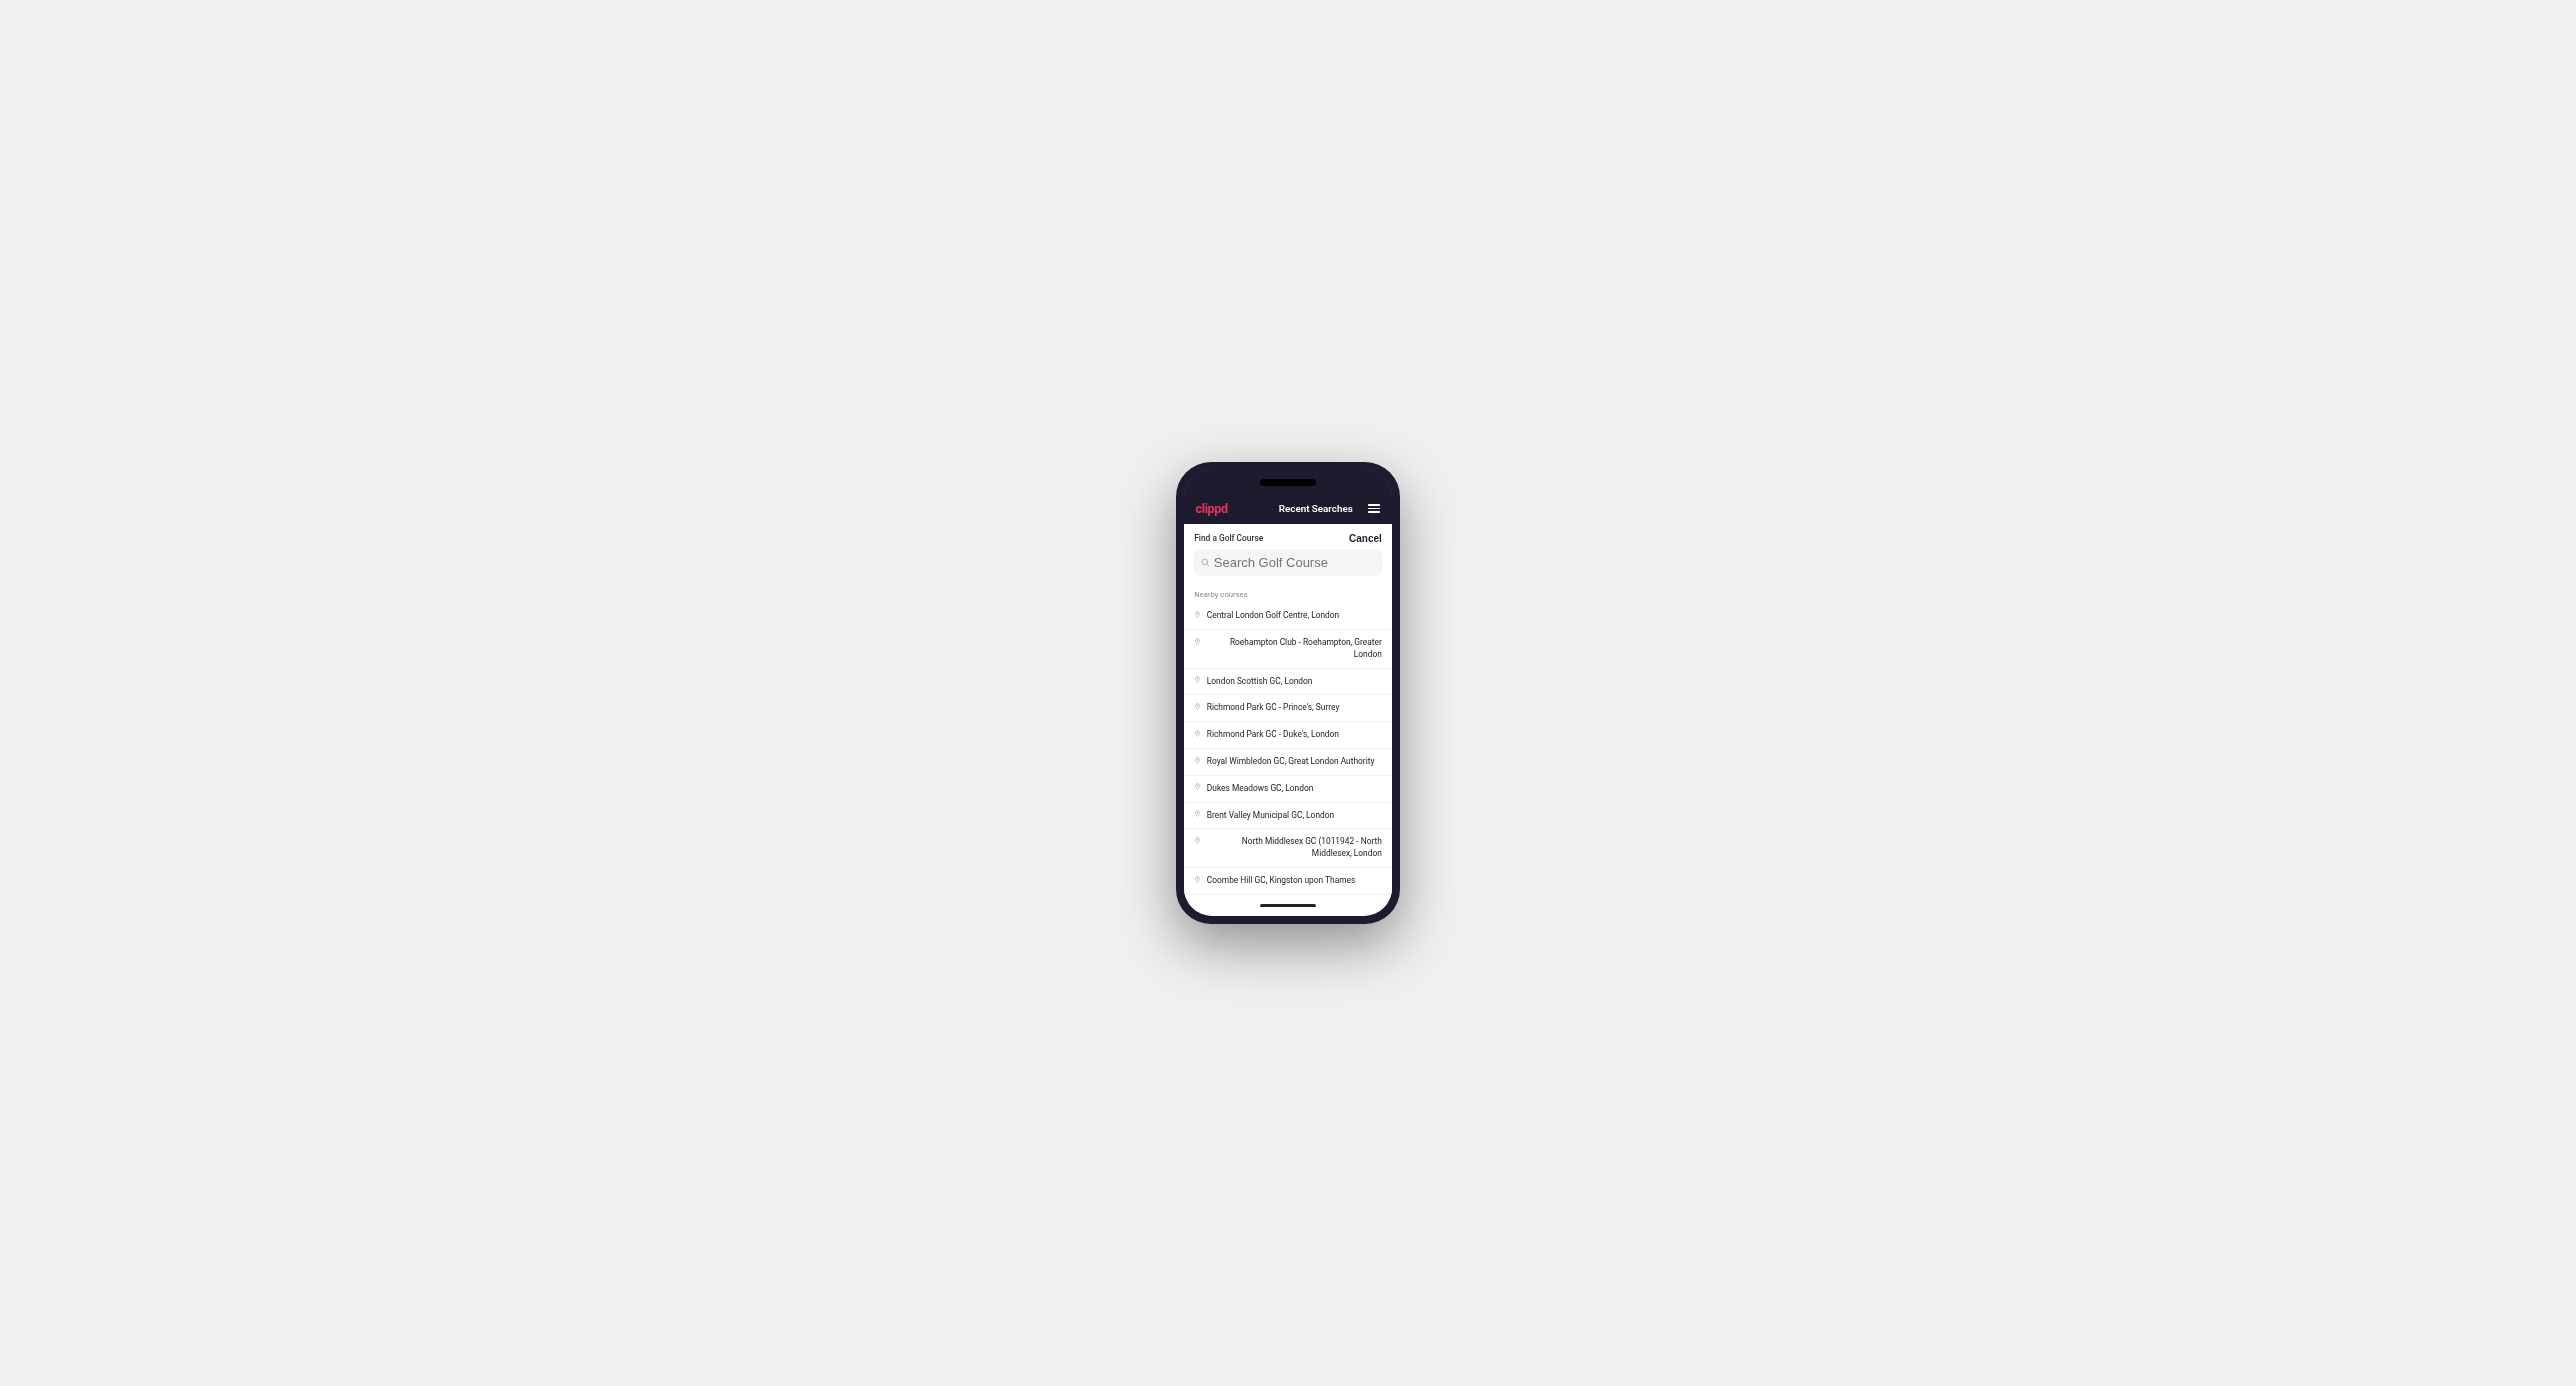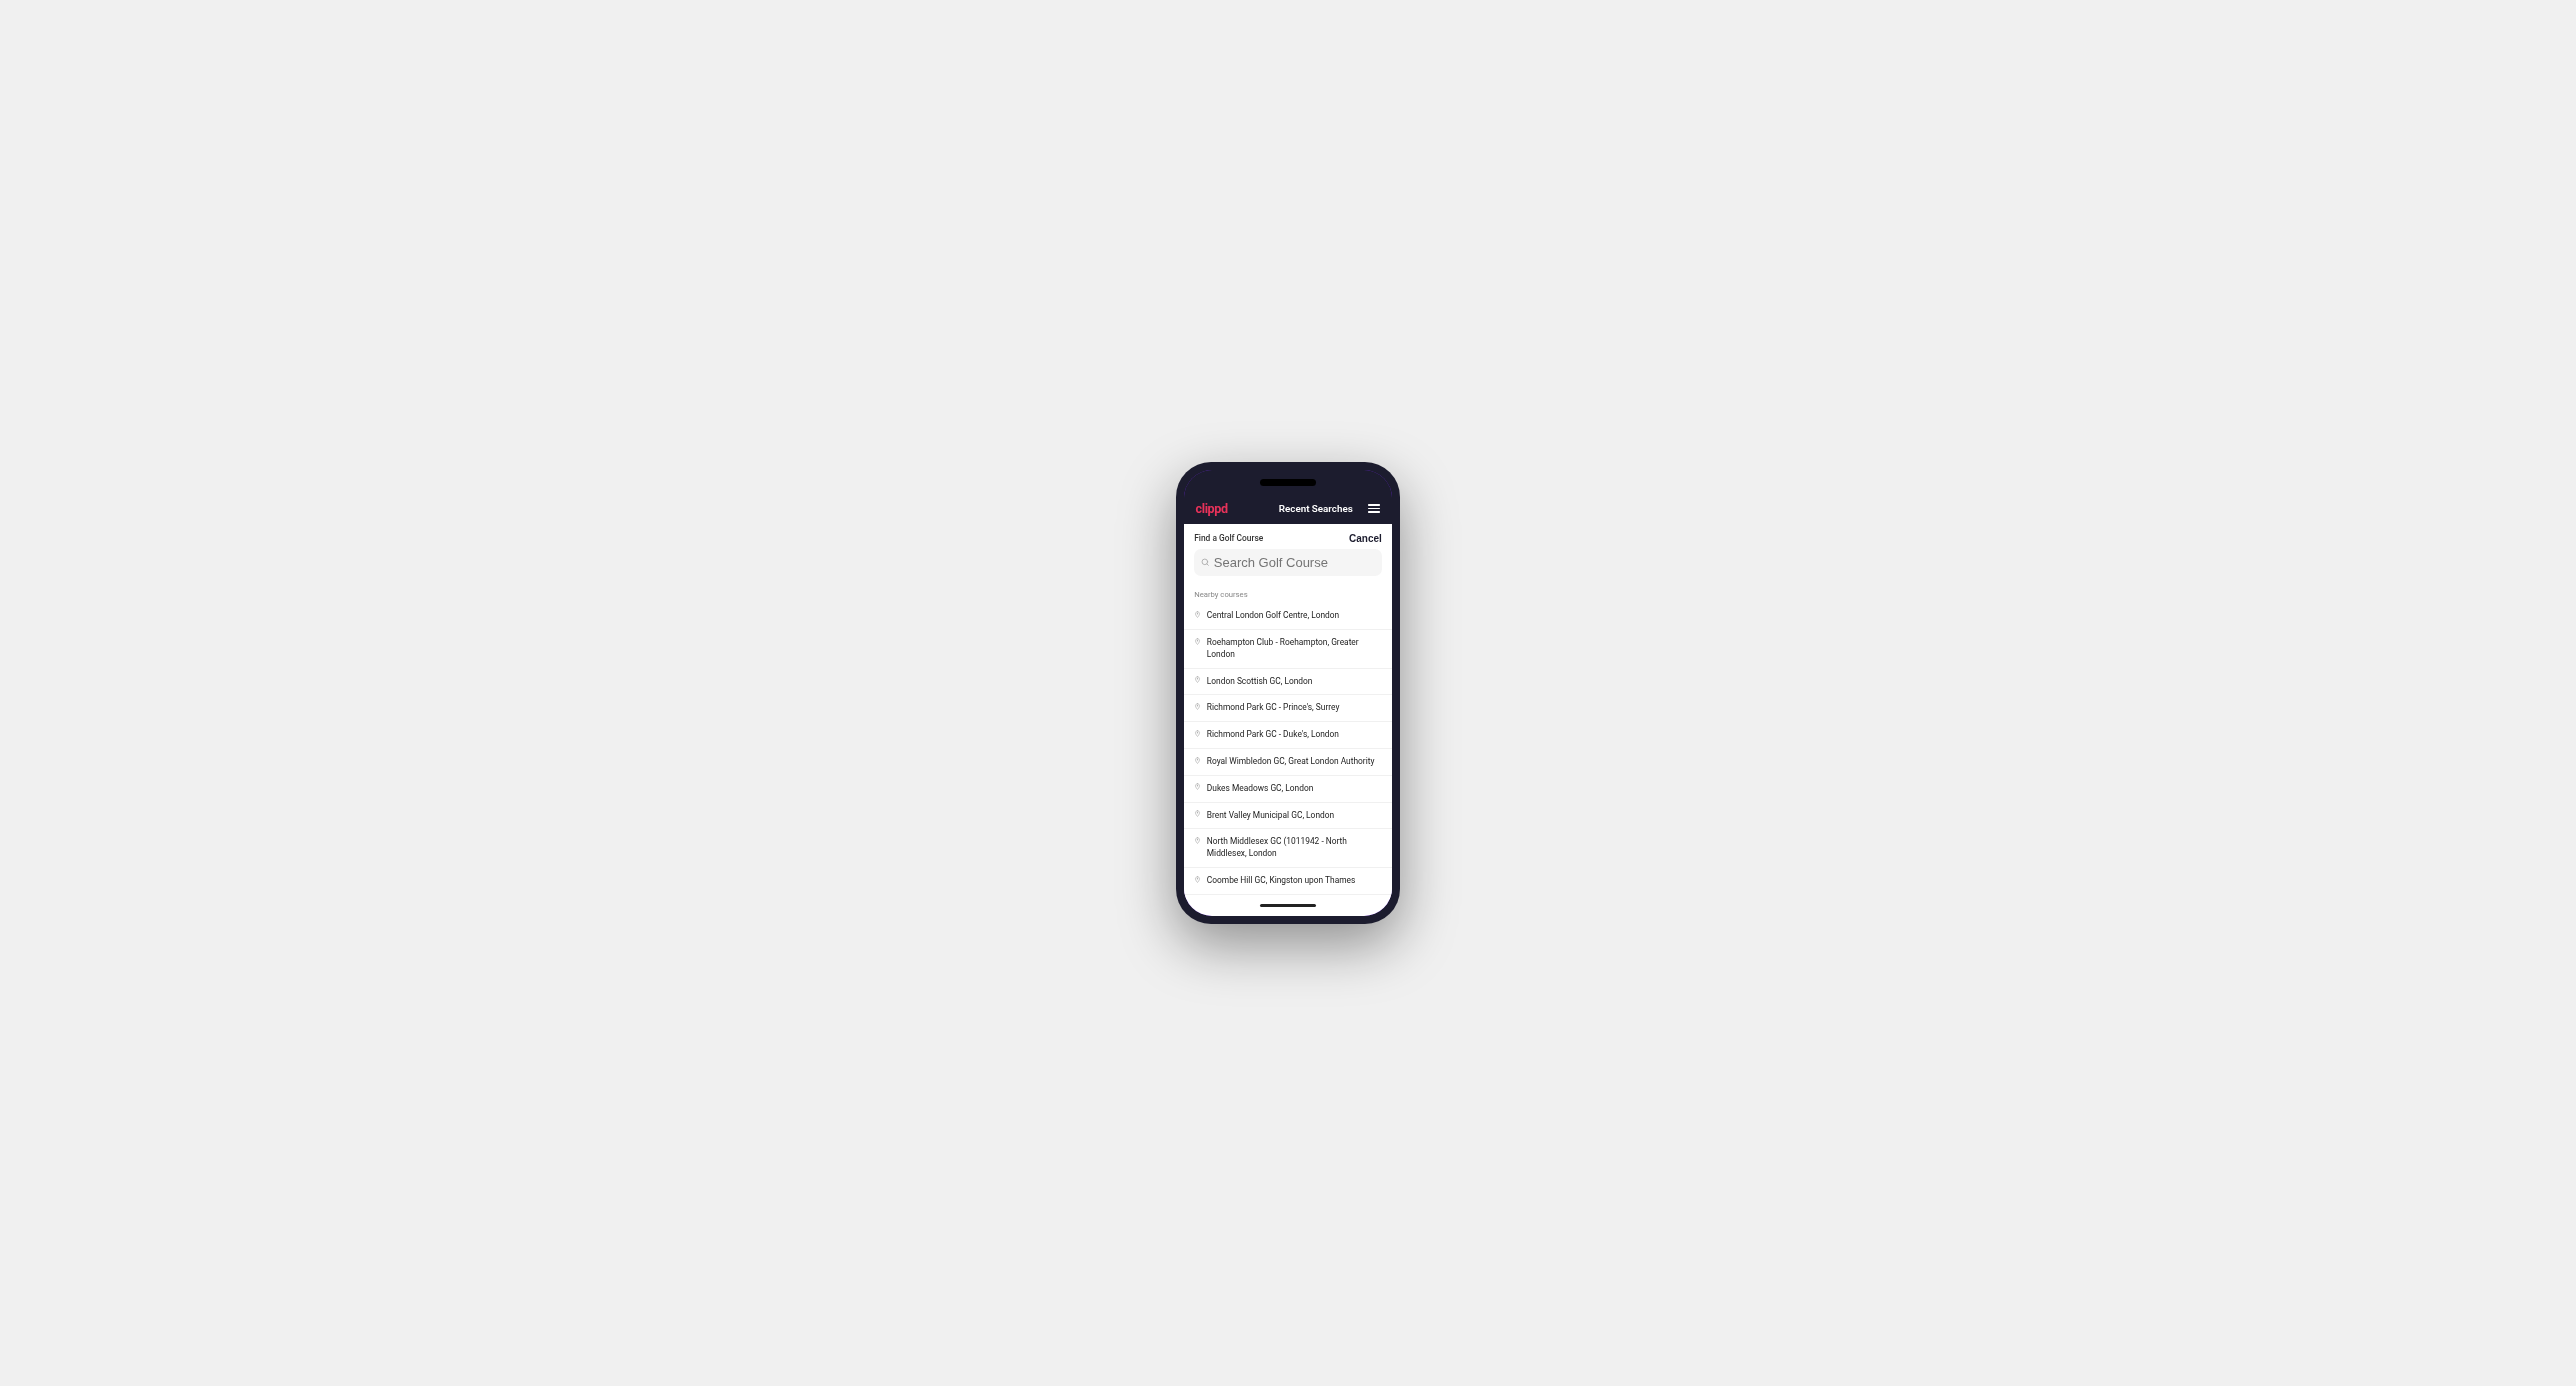--- a/index.html
+++ b/index.html
@@ -154,20 +154,21 @@
       font-size: 7.7px;
       color: #888;
       font-weight: 400;
       background: #fff;
     }
 
     
     .course-list {
       flex: 1;
       background: #fff;
+      text-align: right;
     }
     .course-item {
       display: flex;
       align-items: flex-start;
       padding: 7px 9.8px;
       border-bottom: 0.7px solid #f0f0f0;
       cursor: pointer;
       gap: 5.6px;
     }
     .location-pin {

